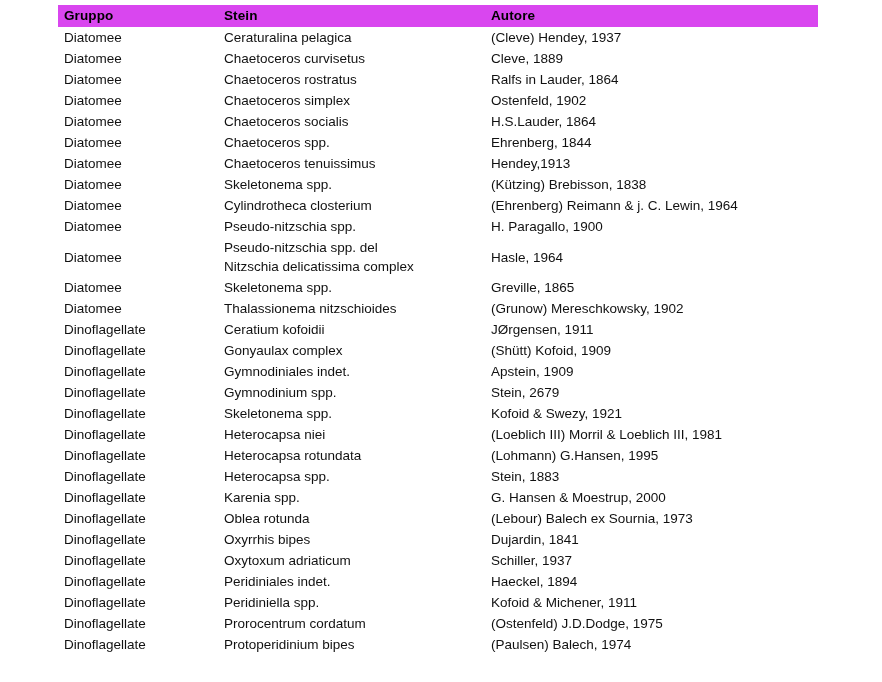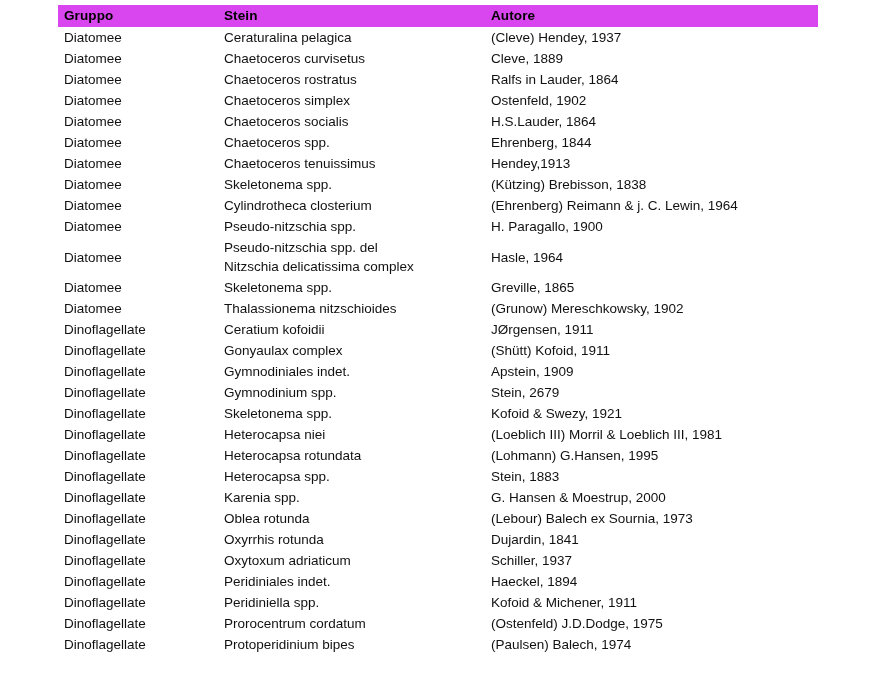--- a/index.html
+++ b/index.html
@@ -148,21 +148,21 @@
           <td class="cell-autore">(Grunow) Mereschkowsky, 1902</td>
         </tr>
         <tr>
           <td class="cell-gruppo">Dinoflagellate</td>
           <td class="cell-taxon"><span class="ital">Ceratium kofoidii</span></td>
           <td class="cell-autore">JØrgensen, 1911</td>
         </tr>
         <tr>
           <td class="cell-gruppo">Dinoflagellate</td>
           <td class="cell-taxon"><span class="ital">Gonyaulax complex</span></td>
-          <td class="cell-autore">(Shütt) Kofoid, 1911</td>
+          <td class="cell-autore">(Shütt) Kofoid, 1909</td>
         </tr>
         <tr>
           <td class="cell-gruppo">Dinoflagellate</td>
           <td class="cell-taxon"><span class="roman">Gymnodiniales indet.</span></td>
           <td class="cell-autore">Apstein, 1909</td>
         </tr>
         <tr>
           <td class="cell-gruppo">Dinoflagellate</td>
           <td class="cell-taxon"><span class="ital">Gymnodinium </span><span class="roman">spp.</span></td>
           <td class="cell-autore">Stein, 2679</td>
@@ -192,21 +192,21 @@
           <td class="cell-taxon"><span class="ital">Karenia </span><span class="roman">spp.</span></td>
           <td class="cell-autore">G. Hansen &amp; Moestrup, 2000</td>
         </tr>
         <tr>
           <td class="cell-gruppo">Dinoflagellate</td>
           <td class="cell-taxon"><span class="ital">Oblea rotunda</span></td>
           <td class="cell-autore">(Lebour) Balech ex Sournia, 1973</td>
         </tr>
         <tr>
           <td class="cell-gruppo">Dinoflagellate</td>
-          <td class="cell-taxon"><span class="ital">Oxyrrhis rotunda</span></td>
+          <td class="cell-taxon"><span class="ital">Oxyrrhis bipes</span></td>
           <td class="cell-autore">Dujardin, 1841</td>
         </tr>
         <tr>
           <td class="cell-gruppo">Dinoflagellate</td>
           <td class="cell-taxon"><span class="ital">Oxytoxum adriaticum</span></td>
           <td class="cell-autore">Schiller, 1937</td>
         </tr>
         <tr>
           <td class="cell-gruppo">Dinoflagellate</td>
           <td class="cell-taxon"><span class="roman">Peridiniales indet.</span></td>

